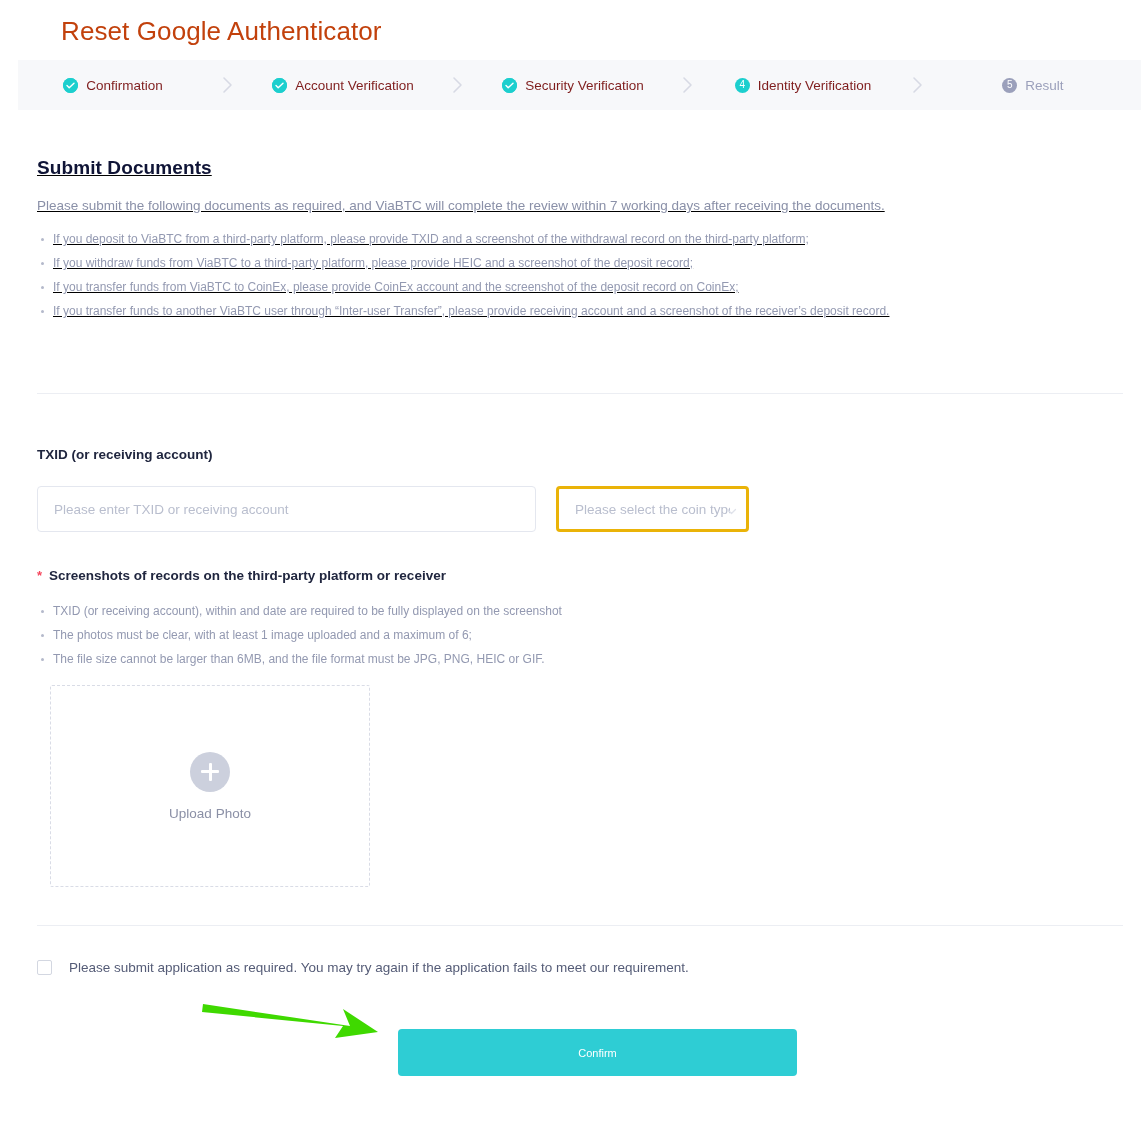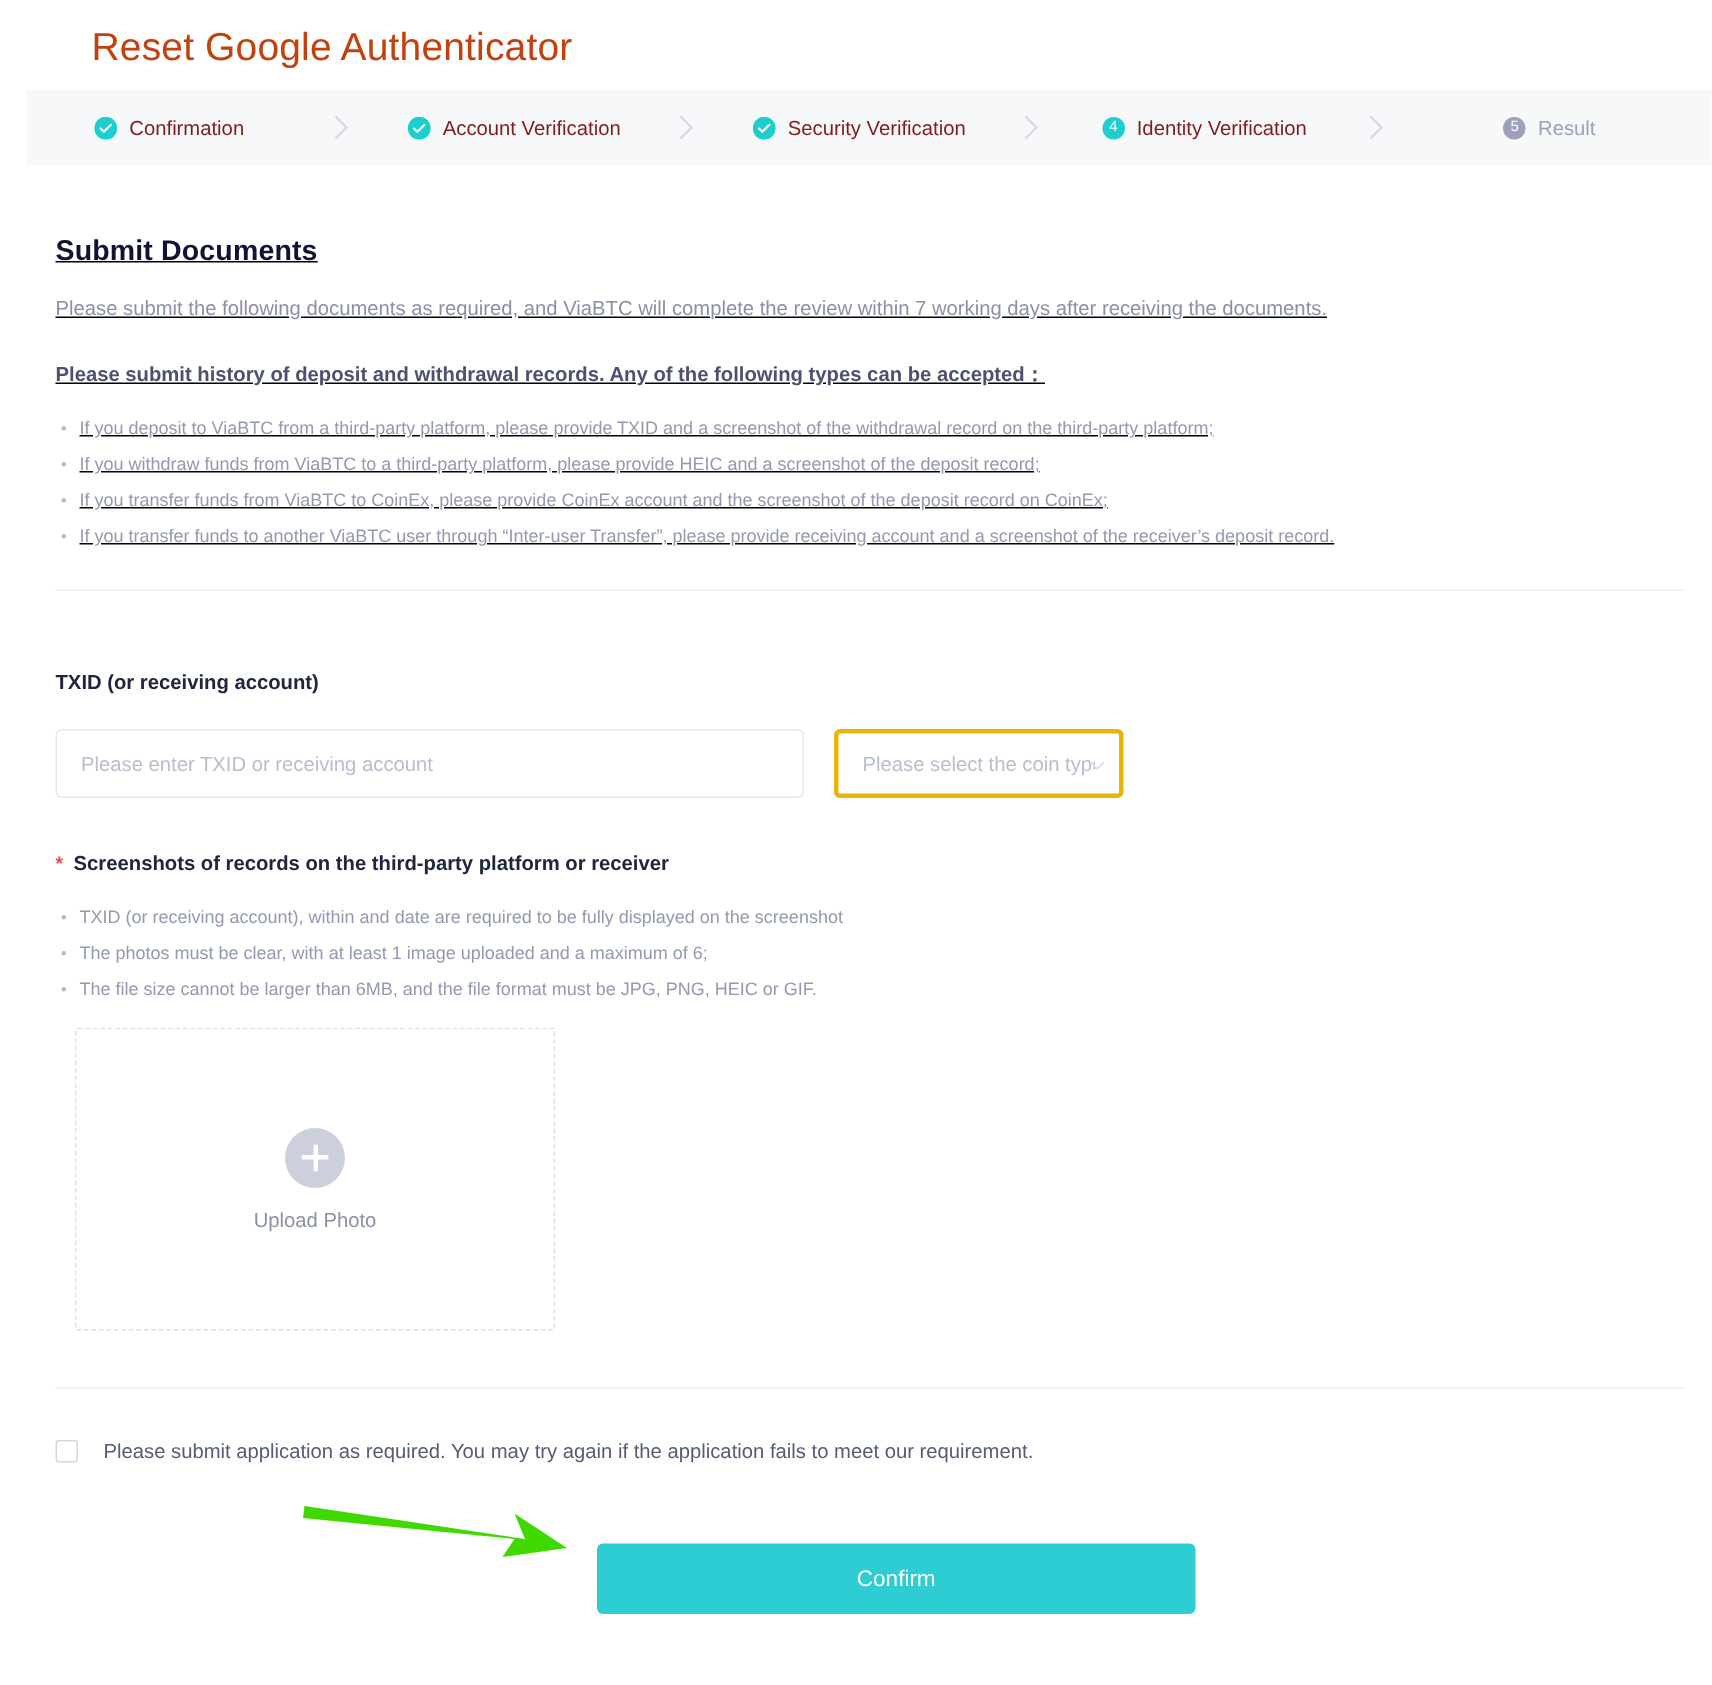--- a/index.html
+++ b/index.html
@@ -299,21 +299,21 @@
     position: absolute;
     left: 398px;
     top: 919px;
     width: 399px;
     height: 47px;
     background: #2ecdd4;
     border: none;
     border-radius: 4px;
     color: #ffffff;
     font-family: "Liberation Sans", sans-serif;
-    font-size: 15px;
+    font-size: 11px;
     cursor: pointer;
   }
 
   
   .arrow-annotation {
     position: absolute;
     left: 200px;
     top: 995px;
     pointer-events: none;
   }
@@ -392,21 +392,20 @@
     </div>
 
   </div>
 
   <div class="content">
 
     <h2 class="section-title">Submit Documents</h2>
 
     <p class="intro">Please submit the following documents as required, and ViaBTC will complete the review within 7 working days after receiving the documents.</p>
 
-    <p class="subhead">Please submit history of deposit and withdrawal records. Any of the following types can be accepted：</p>
 
     <ul class="req">
       <li>If you deposit to ViaBTC from a third-party platform, please provide TXID and a screenshot of the withdrawal record on the third-party platform;</li>
       <li>If you withdraw funds from ViaBTC to a third-party platform, please provide HEIC and a screenshot of the deposit record;</li>
       <li>If you transfer funds from ViaBTC to CoinEx, please provide CoinEx account and the screenshot of the deposit record on CoinEx;</li>
       <li>If you transfer funds to another ViaBTC user through “Inter-user Transfer”, please provide receiving account and a screenshot of the receiver’s deposit record.</li>
     </ul>
 
     <div class="divider" id="divider-top"></div>
 

